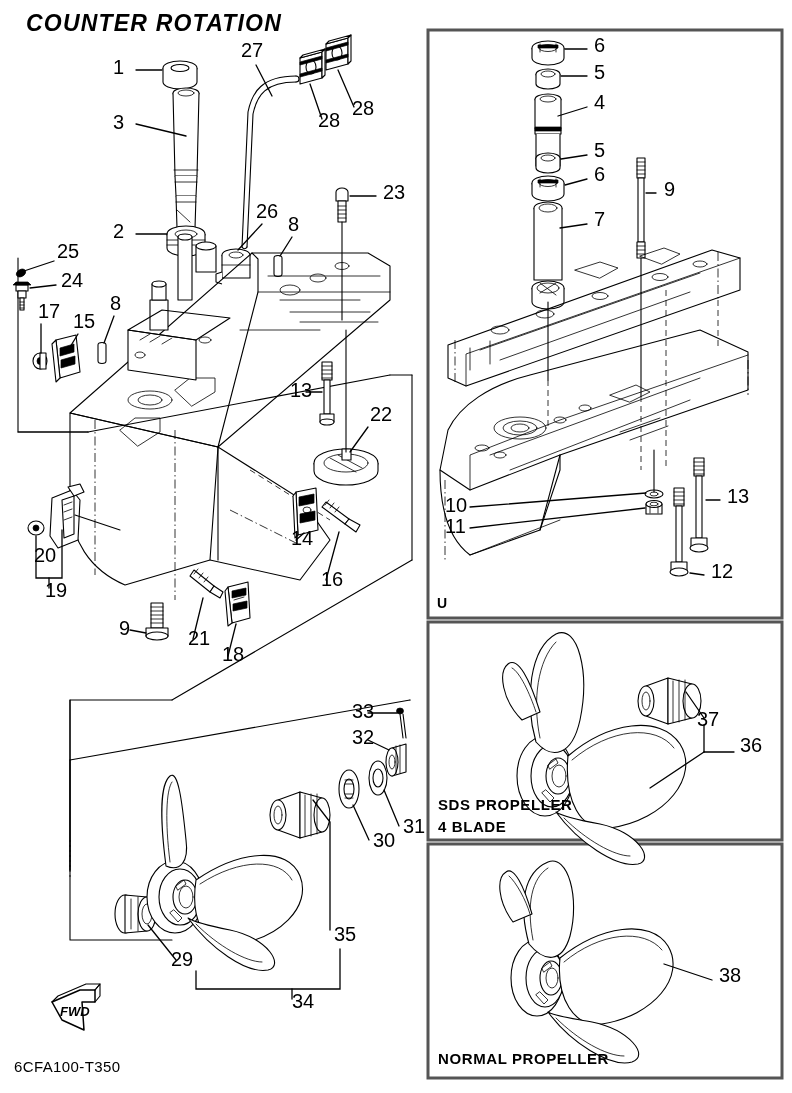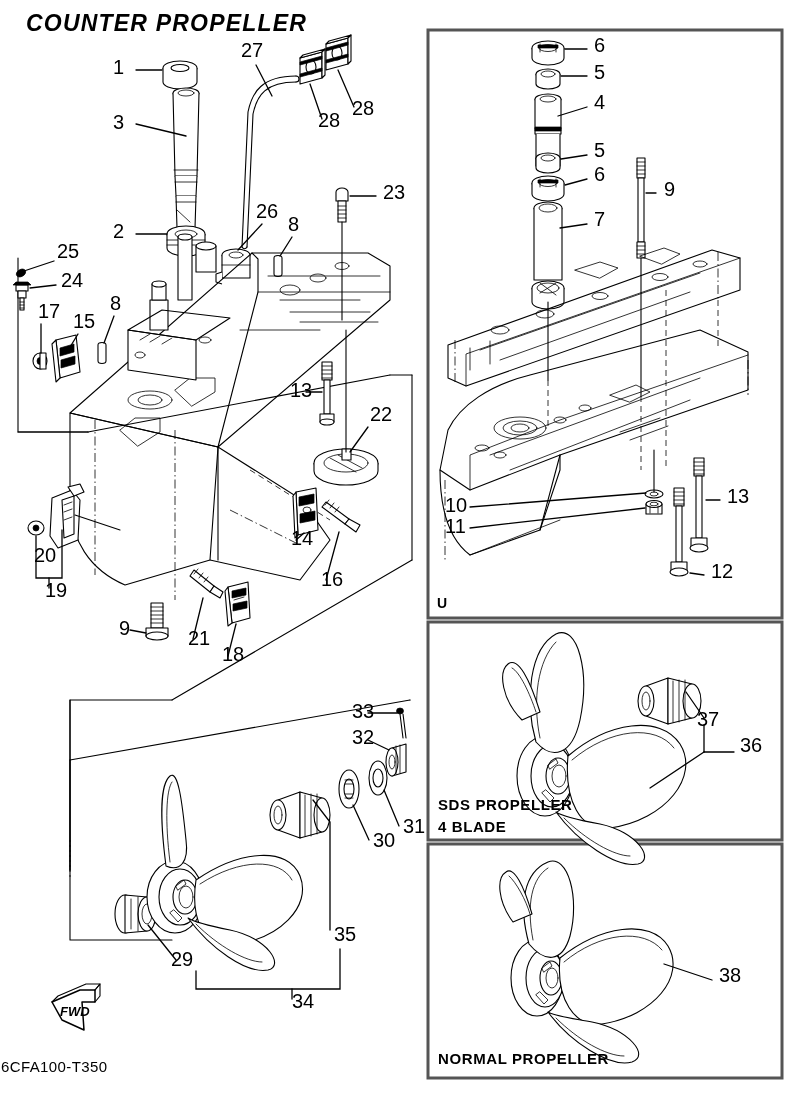--- a/index.html
+++ b/index.html
@@ -13,32 +13,32 @@
   .fillw2{fill:#fff;stroke:#000;stroke-width:1.5;stroke-linejoin:round;}
   .fillk{fill:#000;stroke:#000;stroke-width:0.7;}
   .dash{fill:none;stroke:#000;stroke-width:0.8;stroke-dasharray:6 4;}
   .dashdot{fill:none;stroke:#000;stroke-width:0.8;stroke-dasharray:9 3 1.5 3;}
   .dot{fill:none;stroke:#000;stroke-width:0.8;stroke-dasharray:2 3;}
   .lead{fill:none;stroke:#000;stroke-width:1.3;stroke-linecap:round;}
   .num{font-family:"Liberation Sans",sans-serif;font-size:20px;fill:#000;}
   .frame{fill:none;stroke:#555;stroke-width:3;}
   .title{position:absolute;left:26px;top:10px;font-size:23px;font-weight:bold;
          font-style:italic;letter-spacing:1.2px;font-family:"Liberation Sans",sans-serif;}
-  .code{position:absolute;left:1px;top:1058px;font-size:15px;letter-spacing:0.4px;}
+  .code{position:absolute;left:14px;top:1058px;font-size:15px;letter-spacing:0.4px;}
   .plabel{font-family:"Liberation Sans",sans-serif;font-weight:bold;font-size:15px;fill:#000;letter-spacing:0.6px;}
   .ulabel{font-family:"Liberation Sans",sans-serif;font-weight:bold;font-size:14px;fill:#000;}
   .fwdtxt{font-family:"Liberation Sans",sans-serif;font-weight:bold;font-size:13px;
           fill:#000;font-style:italic;}
 </style>
 </head>
 <body>
 
 <div id="root">
 
-  <div class="title">COUNTER  PROPELLER</div>
+  <div class="title">COUNTER  ROTATION</div>
   <div class="code">6CFA100-T350</div>
 
   <svg width="792" height="1093" viewBox="0 0 792 1093">
 
     <g>
       <rect class="frame" x="428" y="30" width="354" height="588"></rect>
       <rect class="frame" x="428" y="622" width="354" height="218"></rect>
       <rect class="frame" x="428" y="844" width="354" height="234"></rect>
     </g>
 

